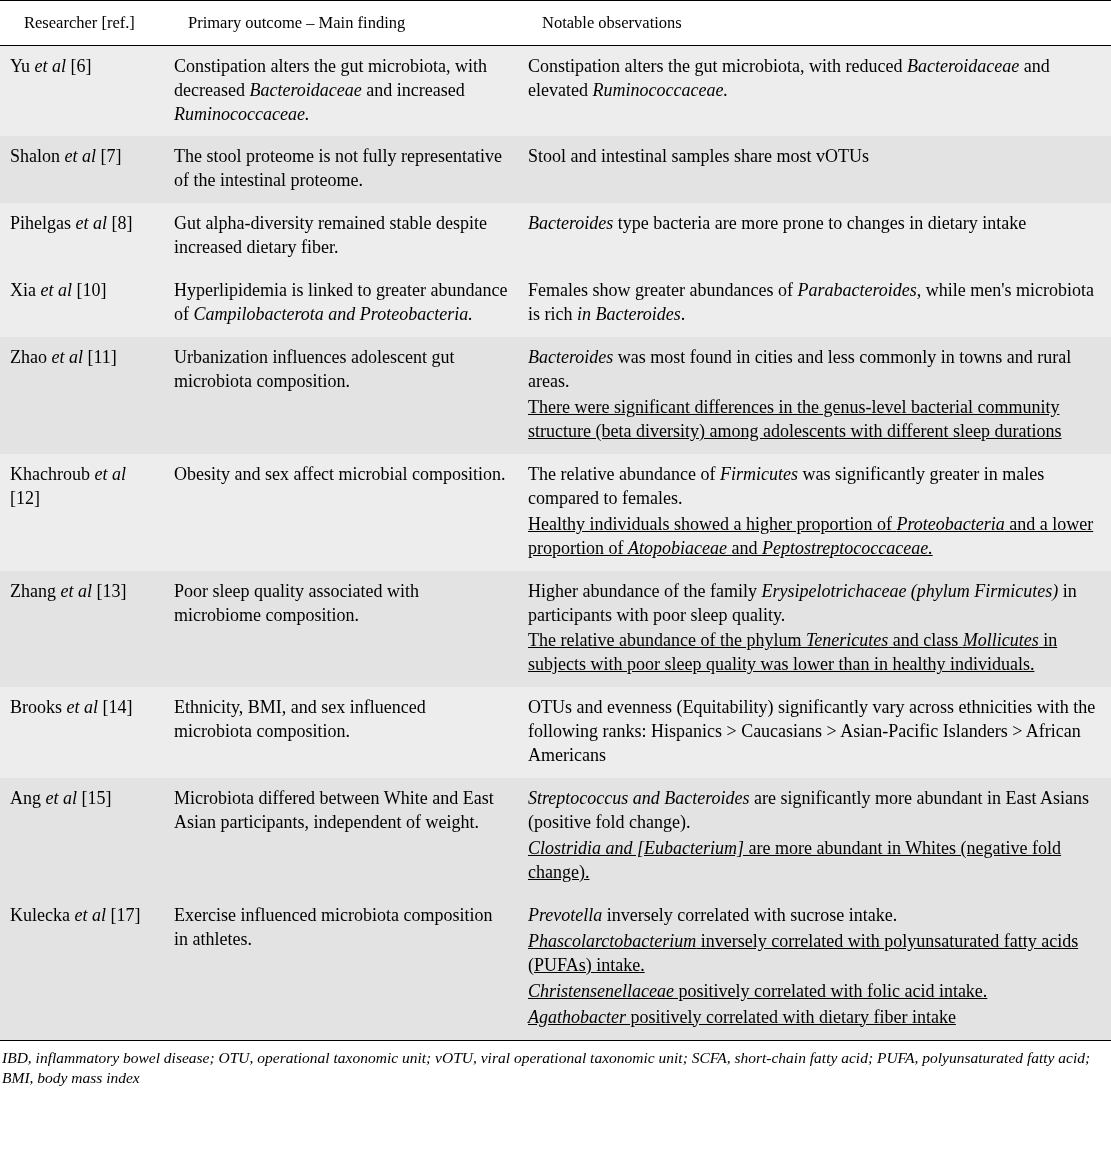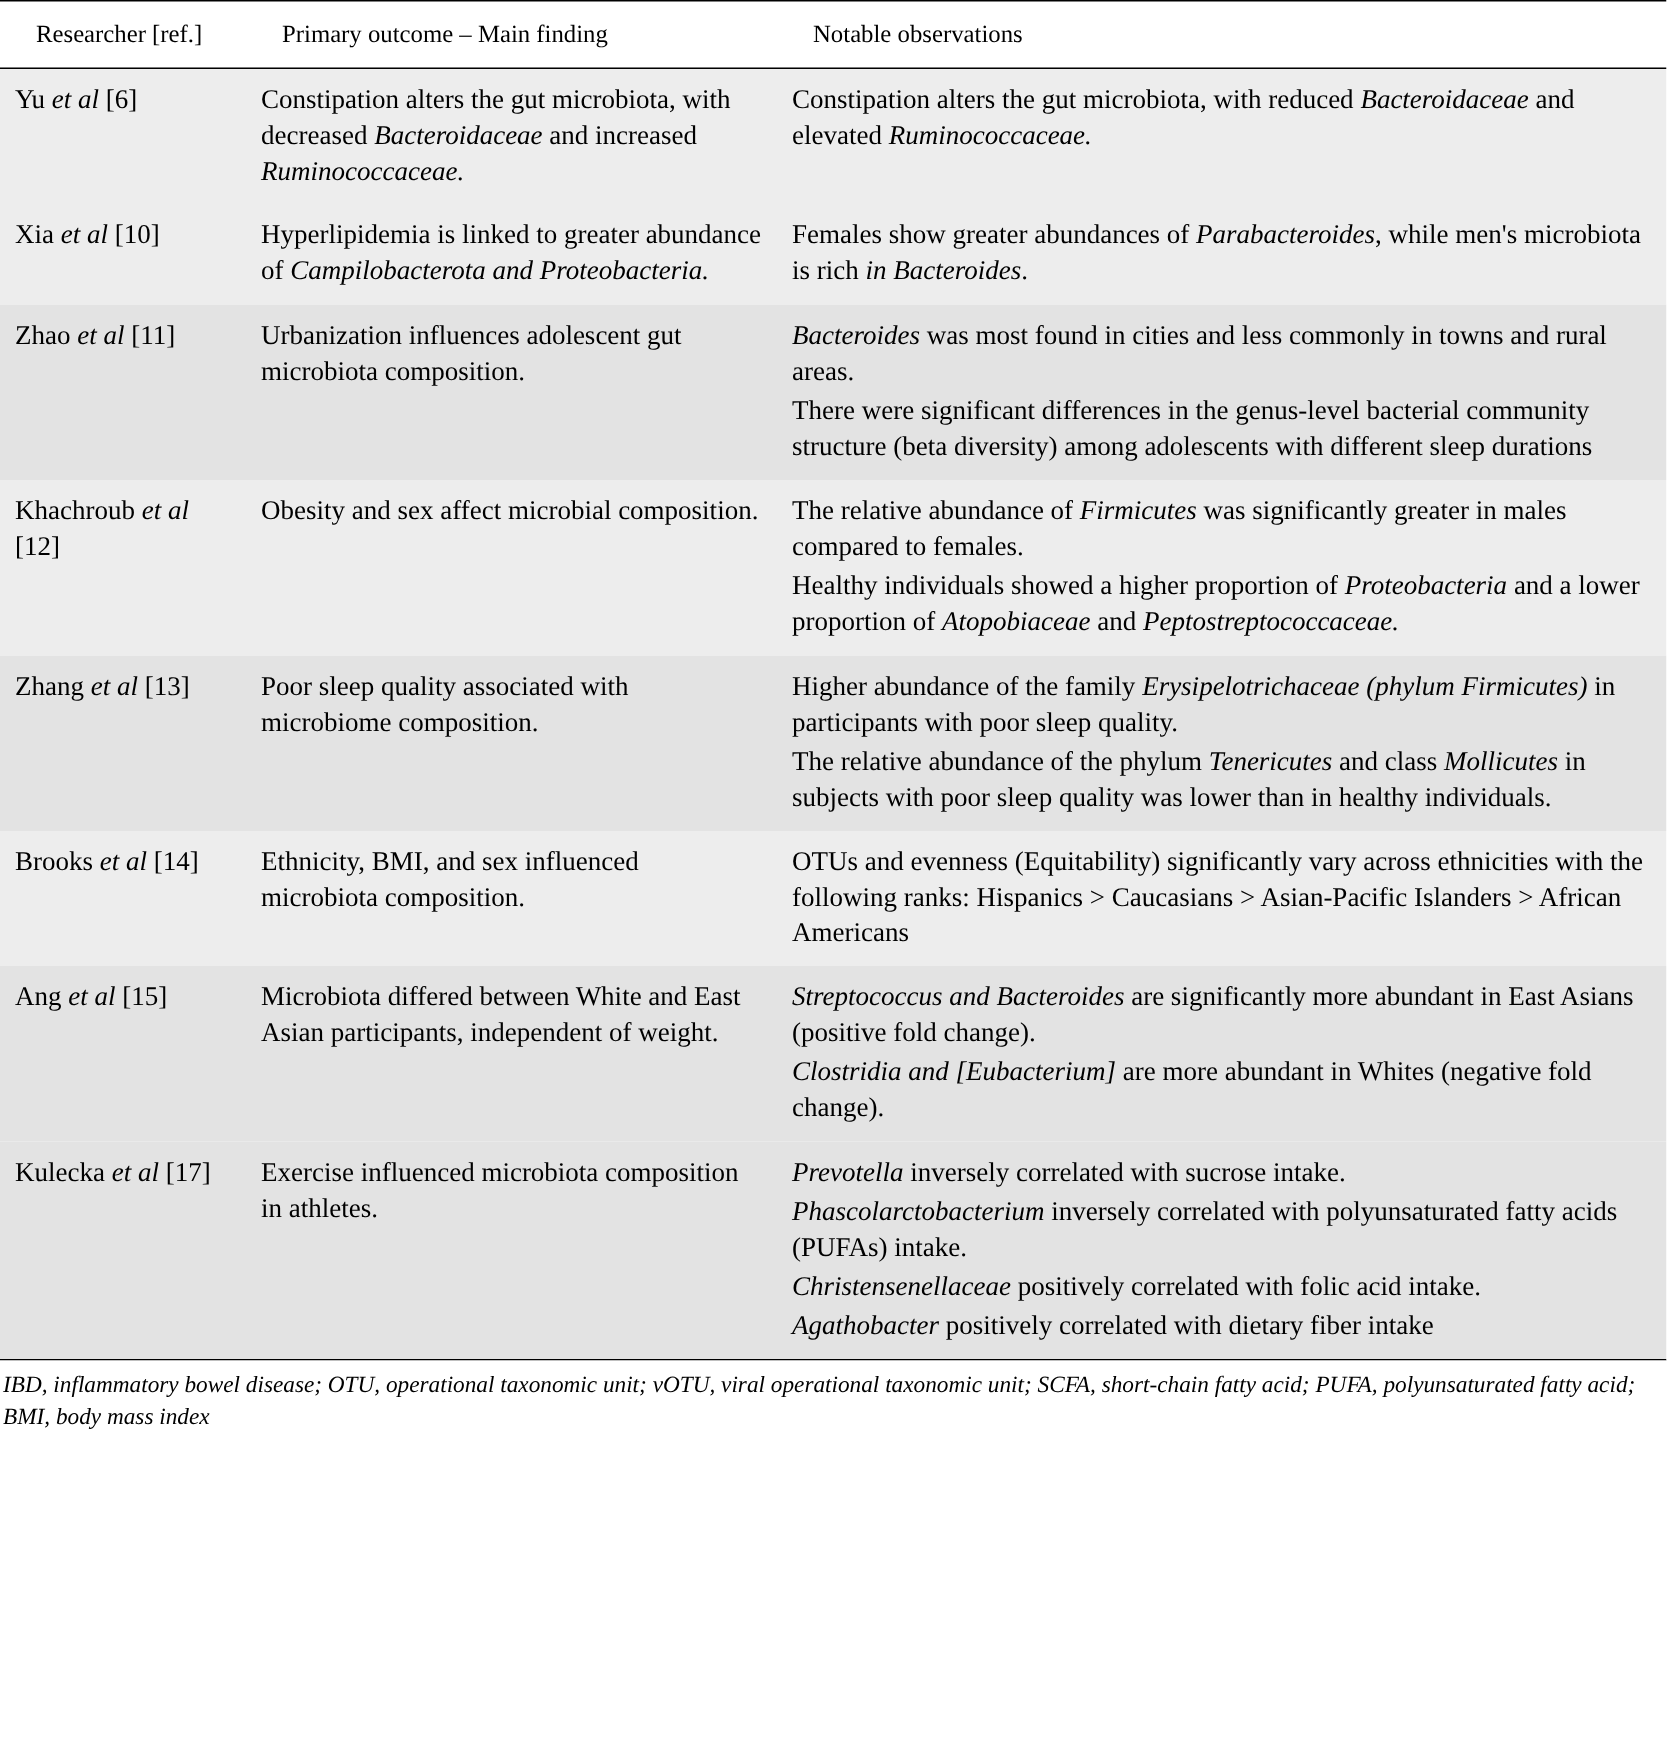--- a/index.html
+++ b/index.html
@@ -54,21 +54,21 @@
     border-bottom: 1.6px solid #000;
   }
   .footnote {
     font-size: 15.5px;
     font-style: italic;
     line-height: 1.35;
     padding: 7px 4px 8px 2px;
     background: #ffffff;
   }
   .cellline { display: block; }
-  .cellline + .cellline { margin-top: 2px; }
+  .cellline + .cellline { margin-top: 2px; text-decoration: underline; }
 </style>
 </head>
 <body>
 
 <div class="table-wrap">
   <table class="sci">
     <colgroup>
       <col class="c1">
       <col class="c2">
       <col class="c3">
@@ -78,20 +78,30 @@
         <th>Researcher [ref.]</th>
         <th>Primary outcome – Main finding</th>
         <th>Notable observations</th>
       </tr>
     </thead>
     <tbody id="table-body">
         <tr class="row-plain">
           <td>Yu <i>et al</i> [6]</td>
           <td>Constipation alters the gut microbiota, with decreased <i>Bacteroidaceae</i> and increased <i>Ruminococcaceae.</i></td>
           <td>Constipation alters the gut microbiota, with reduced <i>Bacteroidaceae</i> and elevated <i>Ruminococcaceae.</i></td>
+        </tr>
+        <tr class="row-shade">
+          <td>Shalon <i>et al</i> [7]</td>
+          <td>The stool proteome is not fully representative of the intestinal proteome.</td>
+          <td>Stool and intestinal samples share most vOTUs</td>
+        </tr>
+        <tr class="row-plain">
+          <td>Pihelgas <i>et al</i> [8]</td>
+          <td>Gut alpha-diversity remained stable despite increased dietary fiber.</td>
+          <td><i>Bacteroides</i> type bacteria are more prone to changes in dietary intake</td>
         </tr>
         <tr class="row-plain">
           <td>Xia <i>et al</i> [10]</td>
           <td>Hyperlipidemia is linked to greater abundance of <i>Campilobacterota and Proteobacteria.</i></td>
           <td>Females show greater abundances of <i>Parabacteroides</i>, while men's microbiota is rich <i>in Bacteroides</i>.</td>
         </tr>
         <tr class="row-shade">
           <td>Zhao <i>et al</i> [11]</td>
           <td>Urbanization influences adolescent gut microbiota composition.</td>
           <td>

